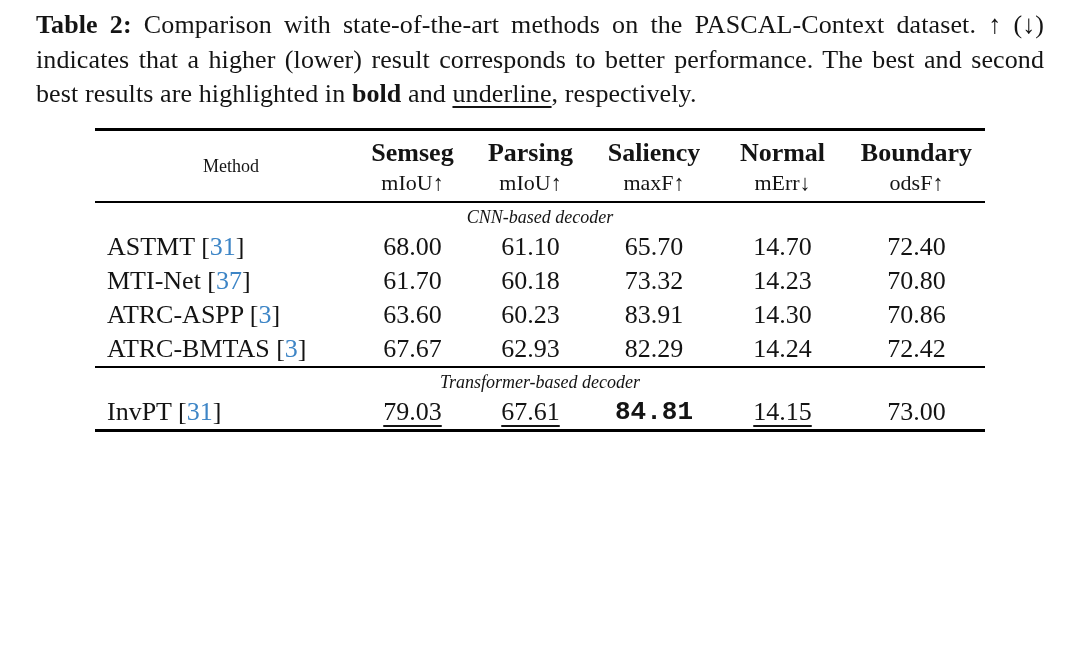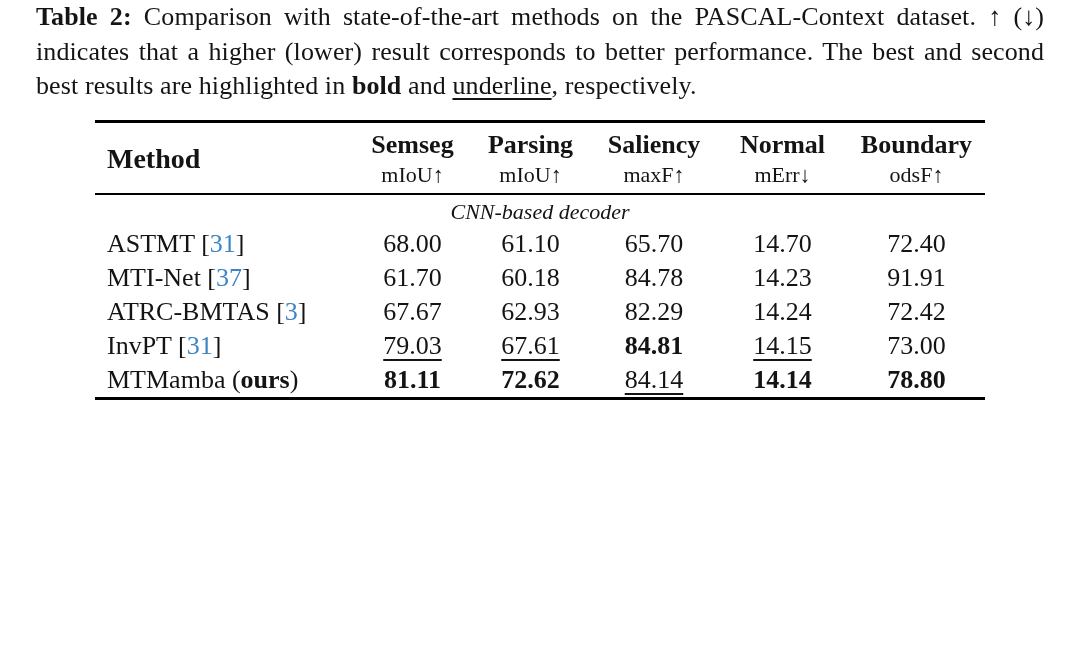--- a/index.html
+++ b/index.html
@@ -3,21 +3,21 @@
 <meta charset="utf-8">
 <style>
   * { margin: 0; padding: 0; box-sizing: border-box; }
   html, body {
     width: 1080px; height: 660px;
     background: #ffffff;
     font-family: "Liberation Serif", "DejaVu Serif", serif;
     color: #141414;
     overflow: hidden;
   }
-  .page { width: 1080px; height: 660px; padding-top: 0; }
+  .page { width: 1080px; height: 660px; padding-top: 8px; }
 
   
   .caption {
     margin: 0 36px 0 36px;
     font-size: 26px;
     line-height: 1.33;
     text-align: justify;
     letter-spacing: 0.1px;
   }
   .caption .cap-label { font-weight: bold; }
@@ -34,41 +34,41 @@
     border-collapse: collapse;
     table-layout: fixed;
     width: 890px;
     font-size: 26px;
     border-top: 3px solid #000;
     border-bottom: 3px solid #000;
   }
   thead tr { border-bottom: 2px solid #000; }
   th { font-weight: normal; vertical-align: middle; padding: 7px 0 5px 0; }
   th.method-h {
-    text-align: left; padding-left: 12px;
-    font-weight: bold; font-size: 28px;
+    text-align: center; padding-left: 12px;
+    font-weight: normal; font-size: 18px;
   }
   .col-name { font-weight: bold; text-align: center; line-height: 1.15; }
   .col-metric { font-weight: normal; text-align: center; font-size: 22px; line-height: 1.2; padding-top: 2px; }
 
   tr.section-row td {
     font-style: italic;
     text-align: center;
     padding: 4px 0 2px 0;
-    font-size: 22px;
+    font-size: 18px;
   }
   tr.section-row:not(.first) { border-top: 2px solid #000; }
 
   td.method-cell {
     text-align: left;
     padding: 2px 0 2px 12px;
     white-space: nowrap;
   }
   td.val { text-align: center; padding: 2px 0 2px 0; }
-  .v-b { font-weight: bold; }
+  .v-b { font-weight: bold; font-family: Liberation Mono, monospace; }
   .v-u {
     text-decoration: underline;
     text-underline-offset: 5px;
     text-decoration-thickness: 1.5px;
   }
   .cite-num { color: var(--cite-color, #3d85c6); }
   .ours-label b { font-weight: bold; }
 </style>
 </head>
 <body style="color: rgb(20, 20, 20);">
@@ -123,45 +123,48 @@
             <td class="val v-n">68.00</td>
             <td class="val v-n">61.10</td>
             <td class="val v-n">65.70</td>
             <td class="val v-n">14.70</td>
             <td class="val v-n">72.40</td>
           </tr>
           <tr>
             <td class="method-cell"><span>MTI-Net</span> [<span class="cite-num">37</span>]</td>
             <td class="val v-n">61.70</td>
             <td class="val v-n">60.18</td>
-            <td class="val v-n">84.78</td>
+            <td class="val v-n">73.32</td>
             <td class="val v-n">14.23</td>
-            <td class="val v-n">91.91</td>
+            <td class="val v-n">70.80</td>
+          </tr>
+          <tr>
+            <td class="method-cell"><span>ATRC-ASPP</span> [<span class="cite-num">3</span>]</td>
+            <td class="val v-n">63.60</td>
+            <td class="val v-n">60.23</td>
+            <td class="val v-n">83.91</td>
+            <td class="val v-n">14.30</td>
+            <td class="val v-n">70.86</td>
           </tr>
           <tr>
             <td class="method-cell"><span>ATRC-BMTAS</span> [<span class="cite-num">3</span>]</td>
             <td class="val v-n">67.67</td>
             <td class="val v-n">62.93</td>
             <td class="val v-n">82.29</td>
             <td class="val v-n">14.24</td>
             <td class="val v-n">72.42</td>
           </tr>
+          <tr class="section-row">
+            <td class="section-title" colspan="6">Transformer-based decoder</td>
+          </tr>
           <tr>
             <td class="method-cell"><span>InvPT</span> [<span class="cite-num">31</span>]</td>
             <td class="val v-u">79.03</td>
             <td class="val v-u">67.61</td>
             <td class="val v-b">84.81</td>
             <td class="val v-u">14.15</td>
             <td class="val v-n">73.00</td>
           </tr>
-          <tr>
-            <td class="method-cell"><span>MTMamba</span><span class="ours-label"> (<b>ours</b>)</span></td>
-            <td class="val v-b">81.11</td>
-            <td class="val v-b">72.62</td>
-            <td class="val v-u">84.14</td>
-            <td class="val v-b">14.14</td>
-            <td class="val v-b">78.80</td>
-          </tr>
         </tbody>
     </table>
   </div>
 
 </div>
 
 </body></html>

